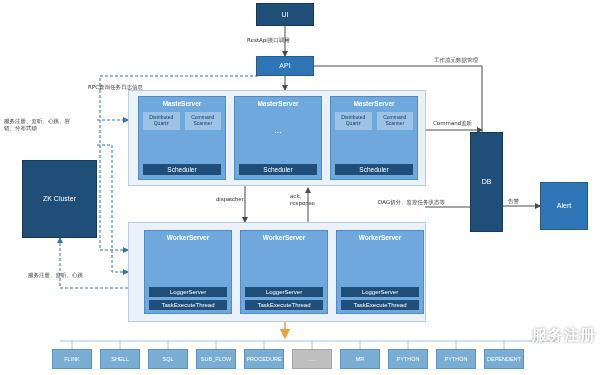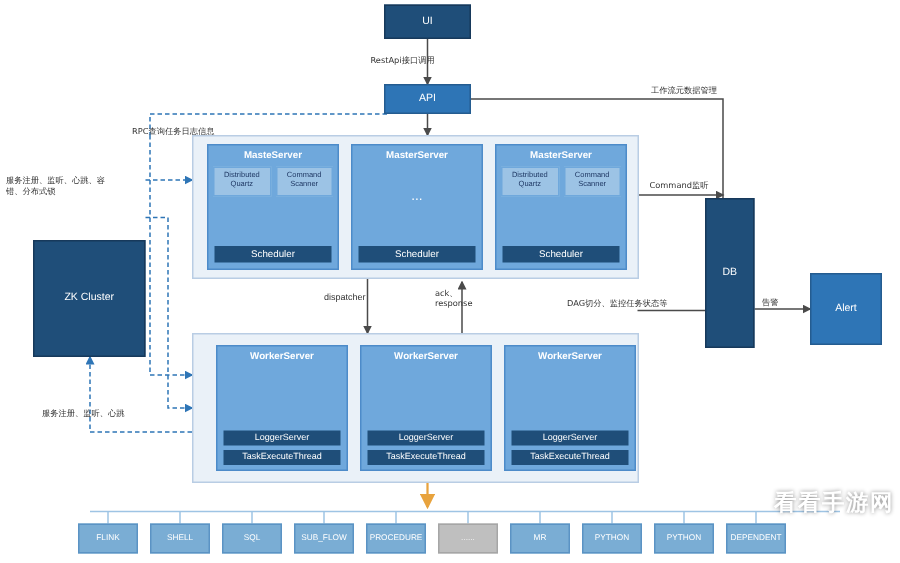--- a/index.html
+++ b/index.html
@@ -278,13 +278,13 @@
 <div class="lbl cn" style="left:88px;top:84px;">RPC查询任务日志信息</div>
 <div class="lbl cn" style="left:434px;top:57px;">工作流元数据管理</div>
 <div class="lbl cn" style="left:433px;top:120px;">Command监听</div>
 <div class="lbl cn" style="left:4px;top:118px;width:72px;white-space:normal;line-height:1.35;"><span>服务注册、监听、心跳、容错、分布式锁</span></div>
 <div class="lbl cn" style="left:28px;top:272px;">服务注册、监听、心跳</div>
 <div class="lbl" style="left:216px;top:196px;">dispatcher</div>
 <div class="lbl cn" style="left:290px;top:193px;width:40px;white-space:normal;line-height:1.35;"><span>ack、response</span></div>
 <div class="lbl cn" style="left:378px;top:199px;">DAG切分、监控任务状态等</div>
 <div class="lbl cn" style="left:508px;top:198px;">告警</div>
 
-<div class="wm">看看手游网</div>
+<div class="wm">服务注册</div>
 
 </body></html>

